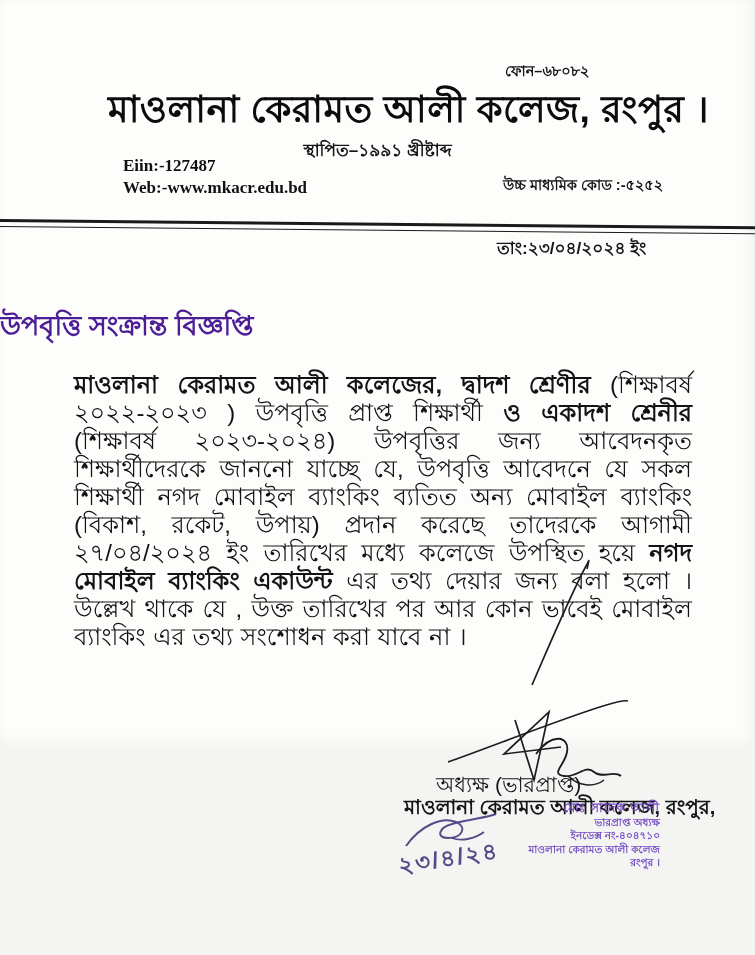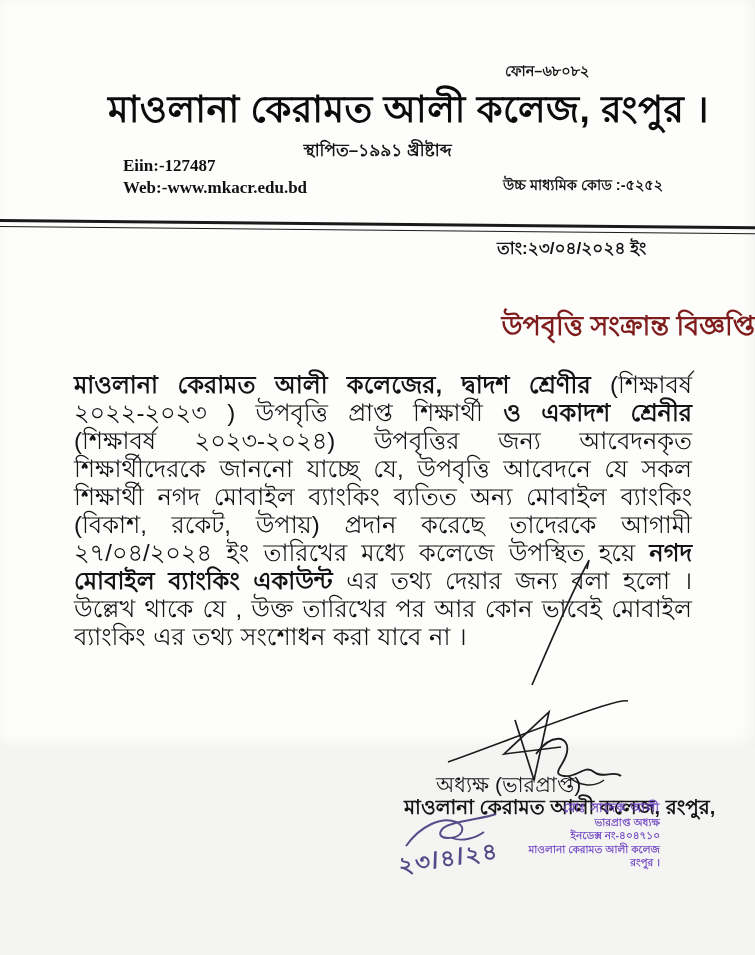--- a/index.html
+++ b/index.html
@@ -29,22 +29,22 @@
     font-weight:700;font-size:17px;line-height:21.5px;color:#111;
   }
   .codes{left:503px;top:175px;font-size:14.5px;line-height:20.5px;font-weight:600;}
   .double-rule{
     left:-4px;top:219px;width:765px;height:4px;
     border-top:3.5px solid #1a1a1a;border-bottom:1.8px solid #1a1a1a;
     transform:rotate(0.55deg);transform-origin:left center;
   }
   .date-line{left:497px;top:235px;font-size:17px;font-weight:600;}
   .notice-title{
-    left:0;top:305px;width:100%;text-align:right;
-    font-size:27px;font-weight:800;color:#7f1d1d;
+    left:0;top:305px;width:100%;text-align:left;
+    font-size:27px;font-weight:800;color:#4c1d95;
   }
   .notice-body{
     left:74px;top:371px;width:618px;
     font-size:24px;line-height:28px;text-align:justify;
     color:#131313;word-spacing:1px;
   }
   .sig-svg{left:418px;top:548px;}
   .designation{left:436px;top:769px;font-size:21px;font-weight:400;}
   .college-line{left:404px;top:792px;font-size:20px;font-weight:800;}
   .stamp{

